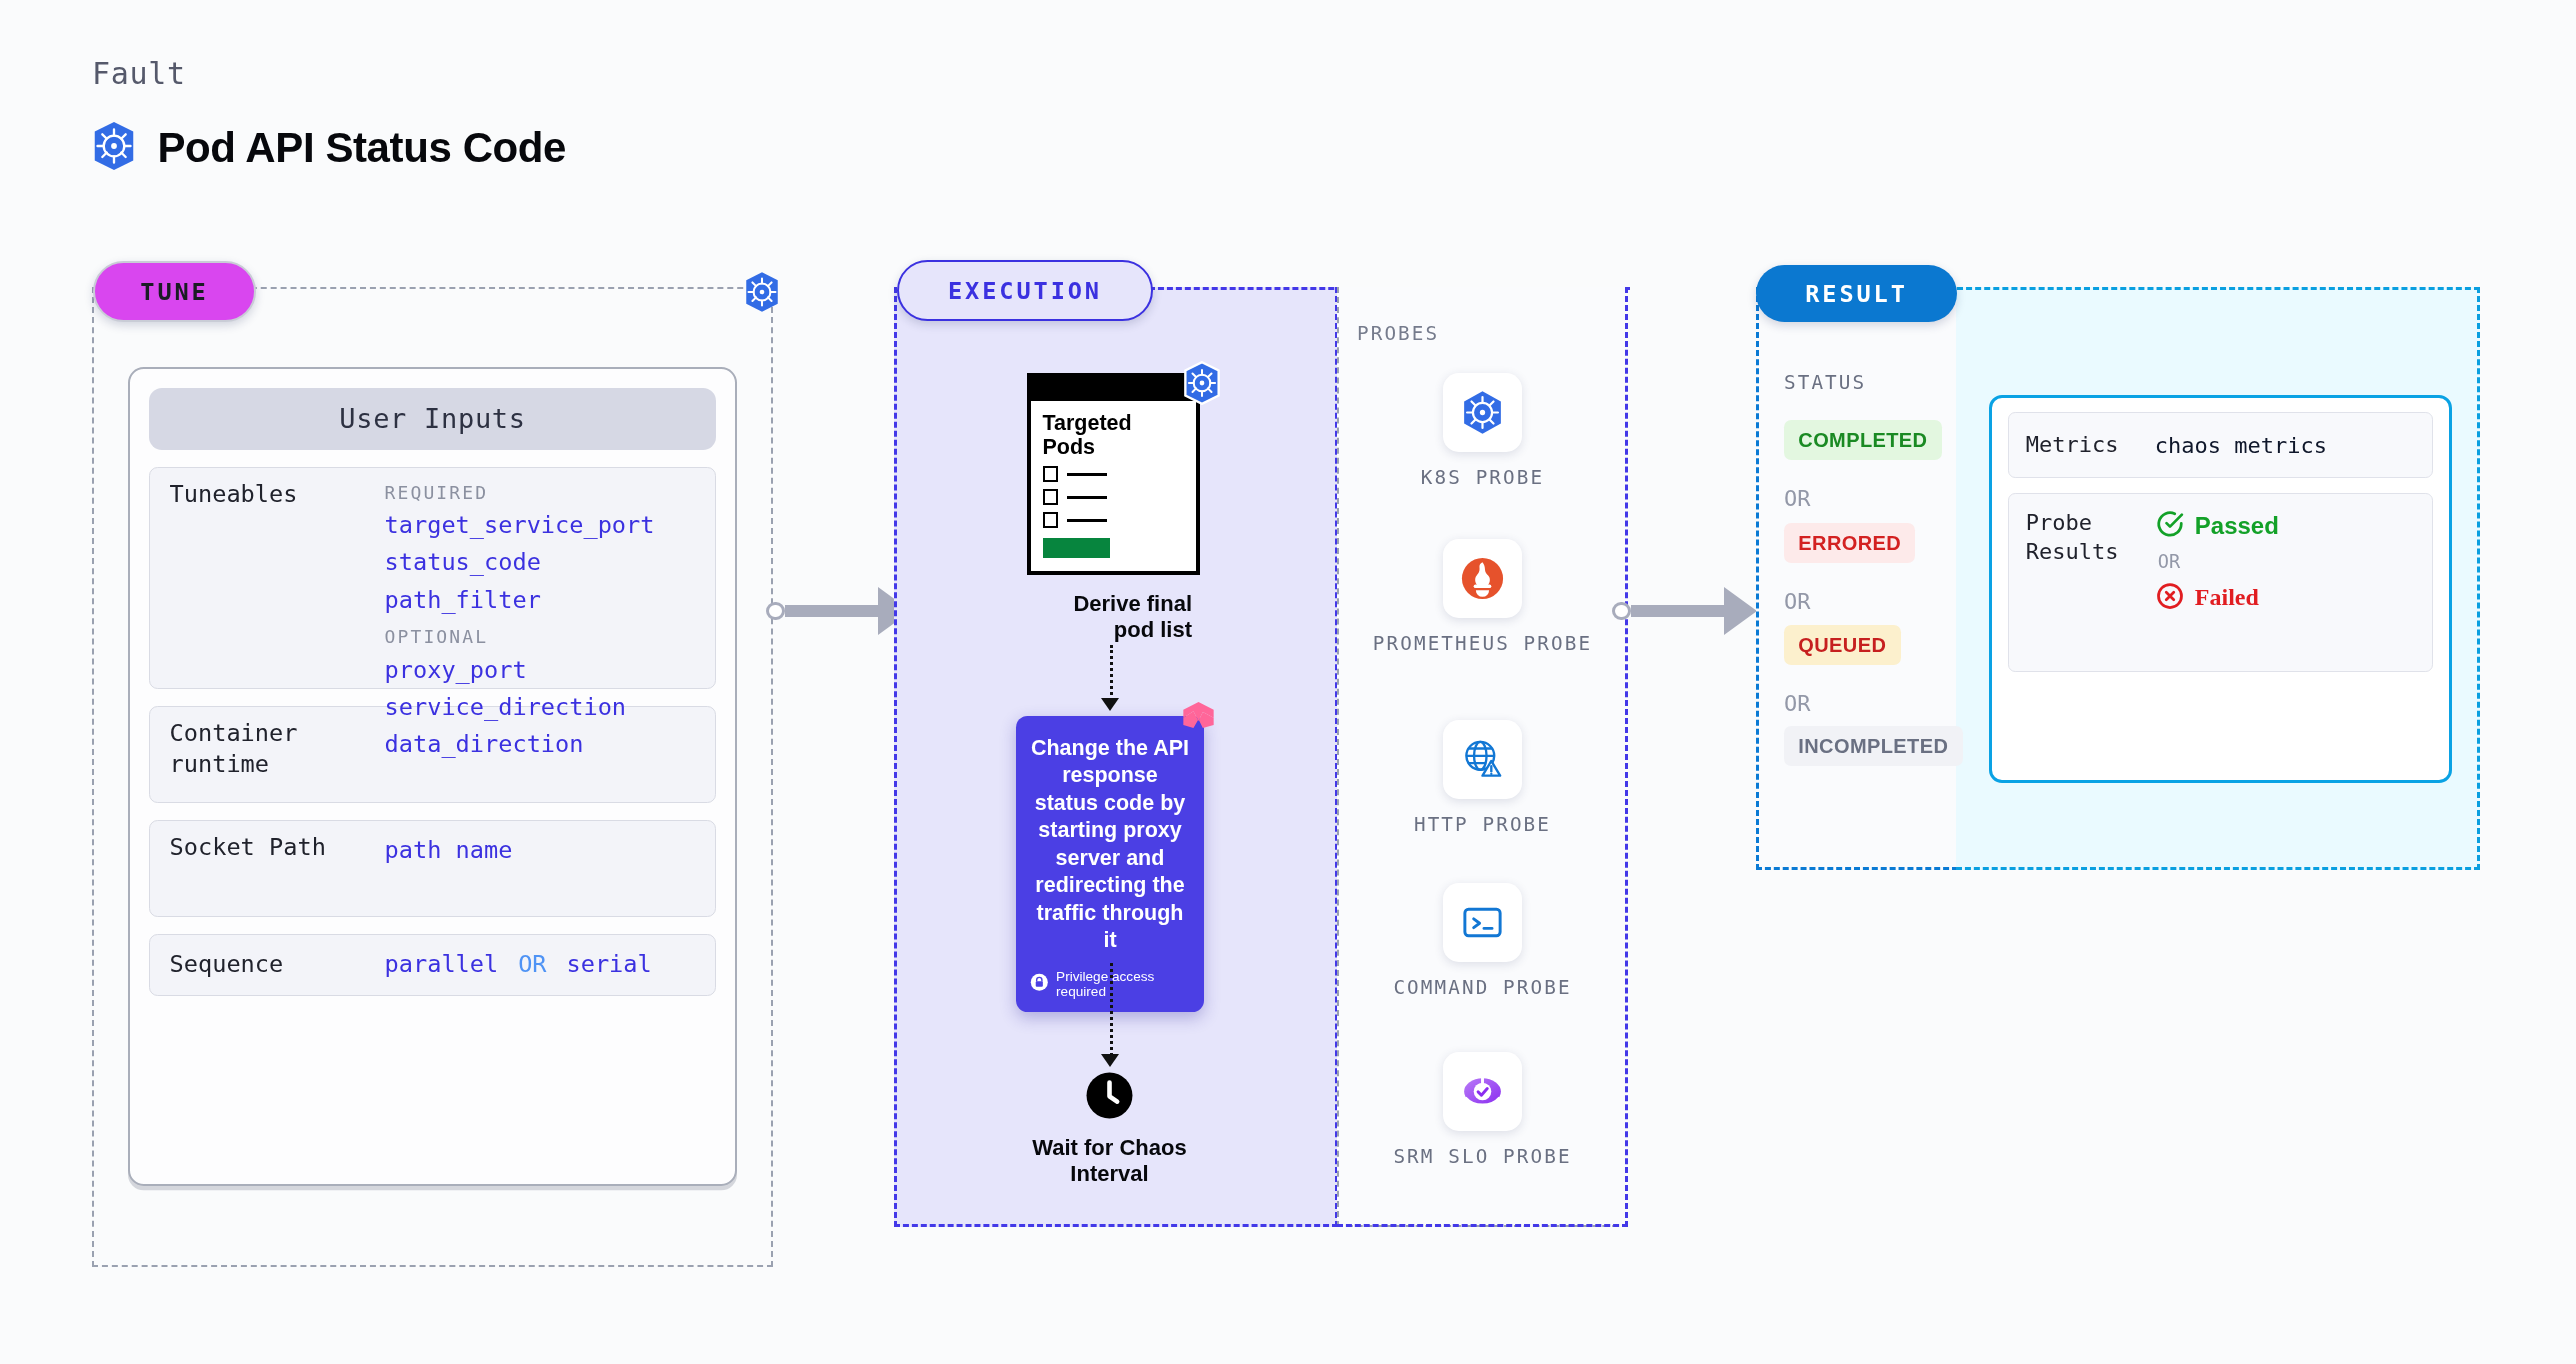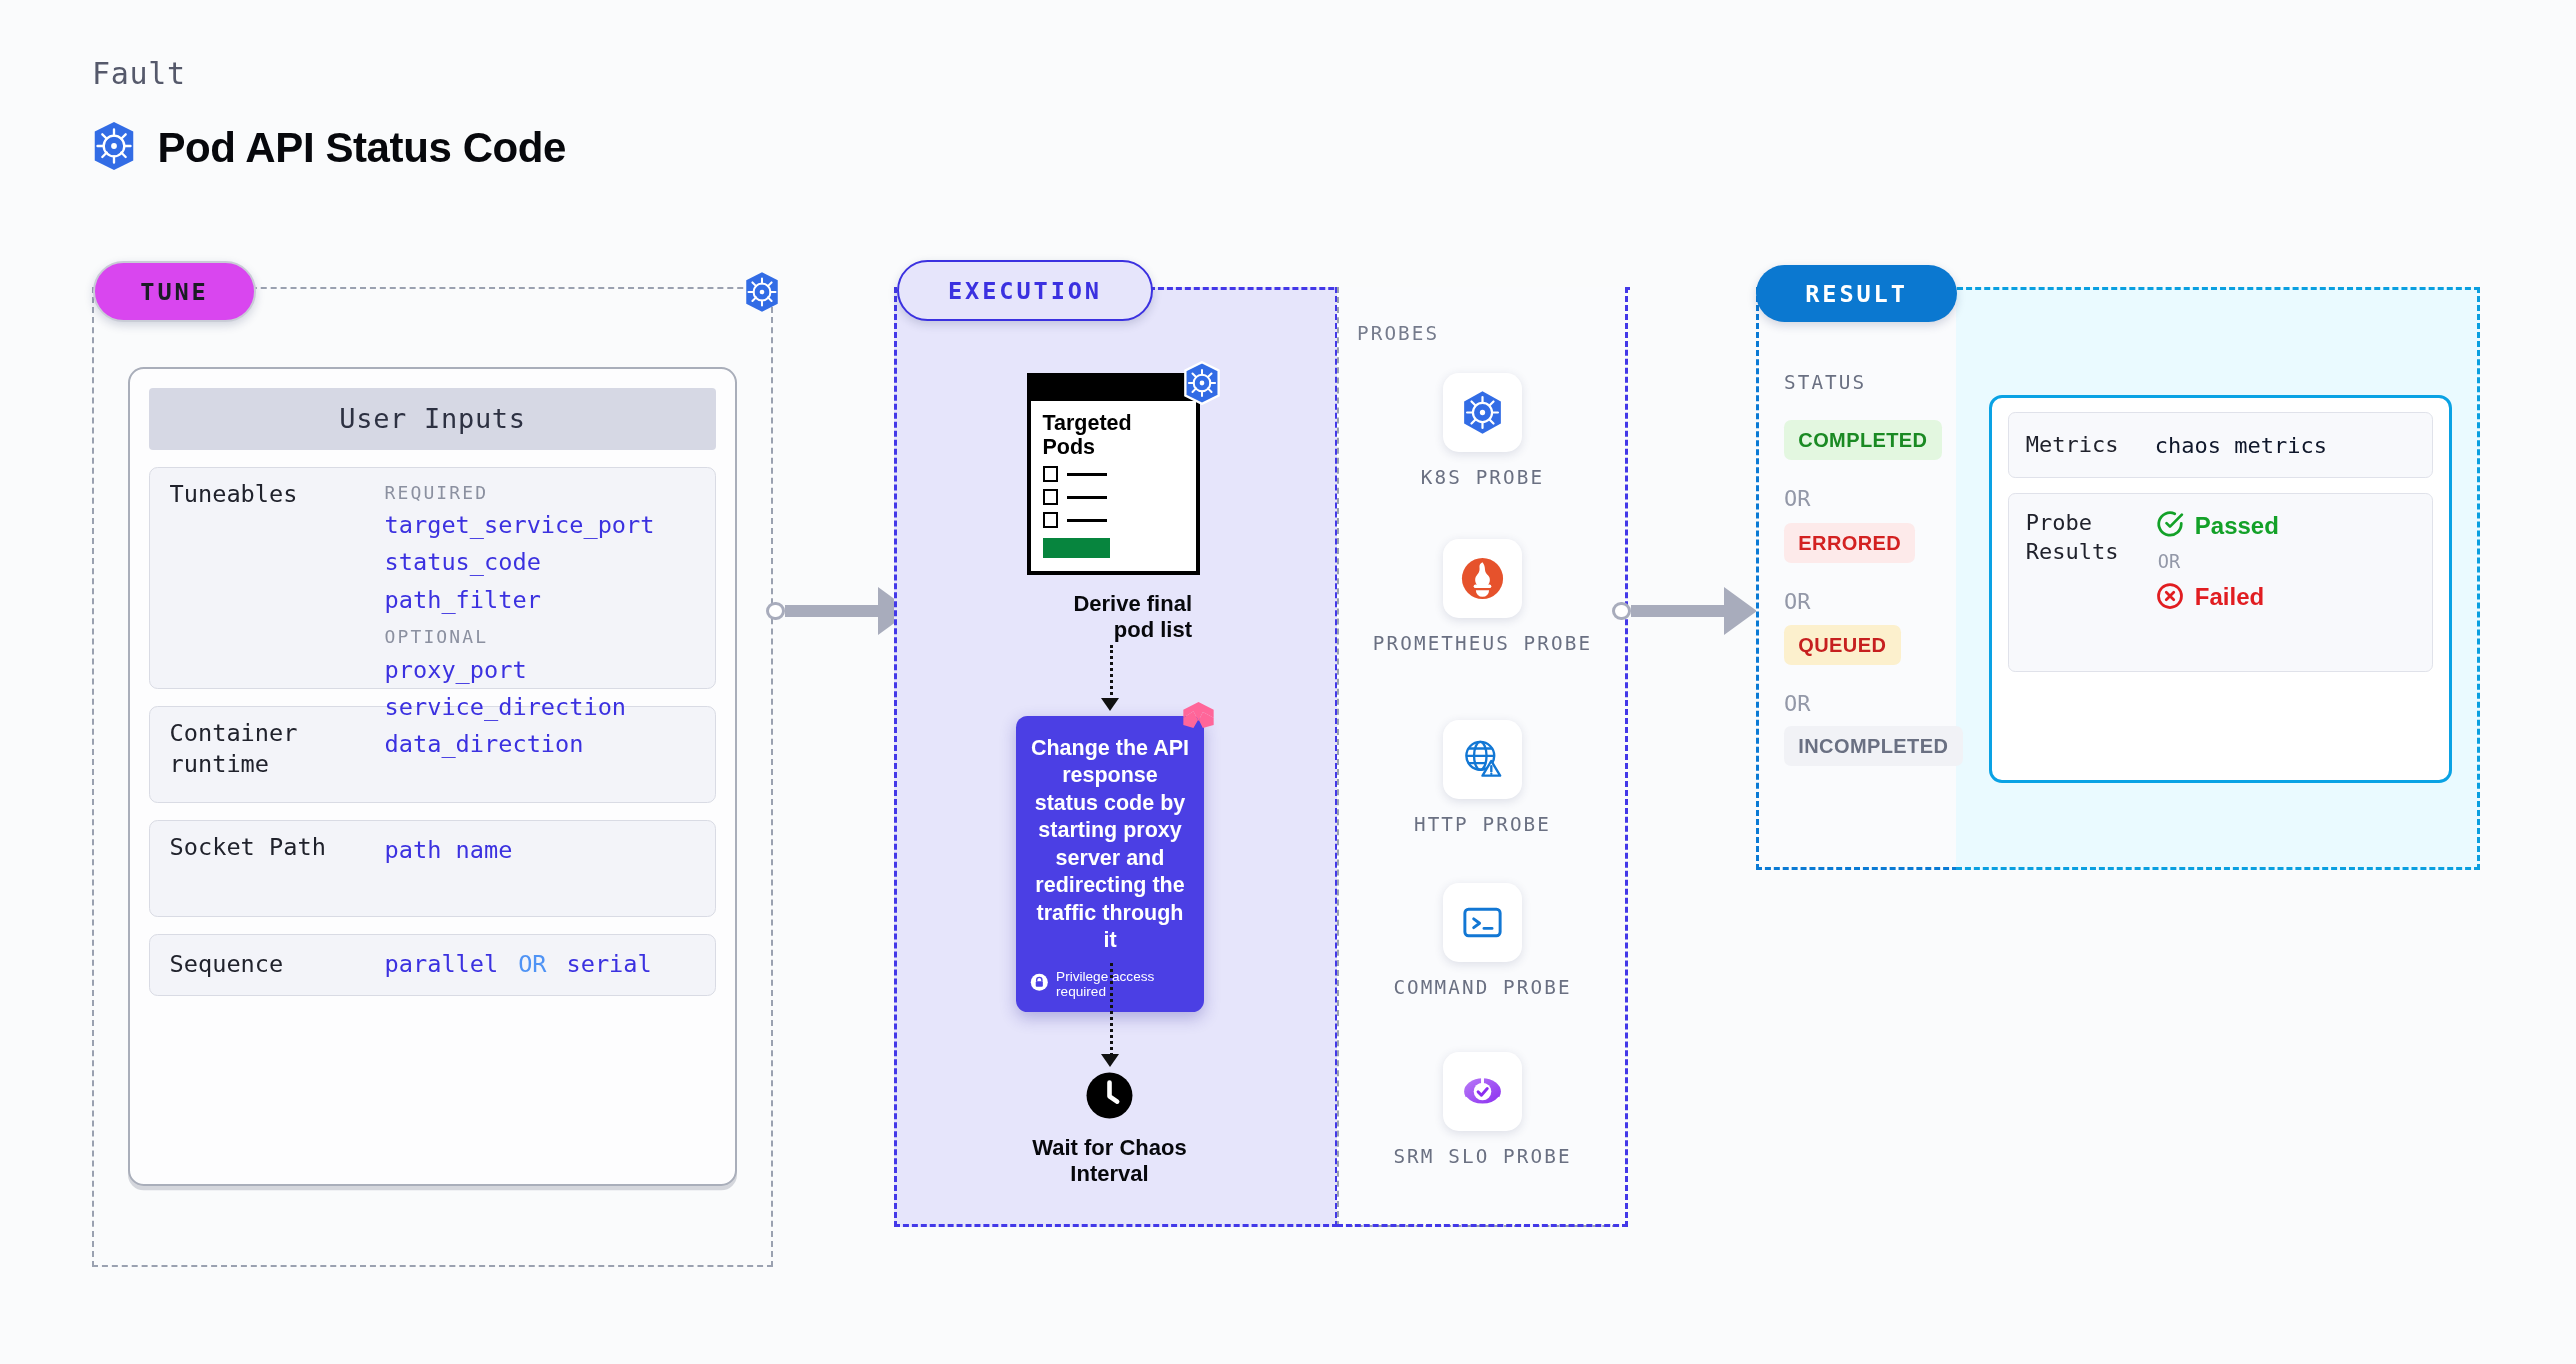--- a/index.html
+++ b/index.html
@@ -31,21 +31,21 @@
   #tune-pill{left:93px;top:261px;width:159px;height:57px;background:#d946ef;
     color:#1a1c24;border:2.1px solid #c9ccd6;}
   #tune-k8s{left:744px;top:271px;}
 
   #userinputs-card{
     left:128px;top:367px;width:609px;height:819px;
     background:#fdfdfe;border:2.1px solid #a9aeba;border-radius:15.8px;
     box-shadow:0 4.3px 0 rgba(140,146,160,.35);box-sizing:border-box;
   }
   .ui-head{
-    margin:18.6px 18.6px 0 18.6px;height:62px;background:#d6d8e4;border-radius:4px;
+    margin:18.6px 18.6px 0 18.6px;height:62px;background:#d6d8e4;border-radius:13px;
     display:flex;align-items:center;justify-content:center;
     font-size:27px;color:#2d3142;letter-spacing:0.7px;
   }
   .ui-row{
     margin:17px 18.6px 0 18.6px;background:#f3f4f9;border:1.4px solid #d9dbe4;border-radius:8.6px;
     box-sizing:border-box;display:flex;padding:11px 20px;
   }
   .ui-key{width:215px;flex:none;font-size:23.6px;color:#20222c;line-height:1.32;}
   .ui-val{flex:1;font-size:23.6px;color:#3b31e0;line-height:1.58;}
   .sub-label{font-size:18px;color:#8b90a0;letter-spacing:2.1px;}
@@ -113,21 +113,21 @@
   #output-card{left:1989px;top:395px;width:463px;height:388px;background:#fff;
     border:3.6px solid #0aa2e4;border-radius:13px;box-sizing:border-box;}
   .out-head{margin:15.8px 15.8px 0 15.8px;height:54px;background:#d6d8e4;border-radius:7.2px;
     display:flex;align-items:center;justify-content:center;font-size:26px;color:#2d3142;letter-spacing:0.7px;}
   .out-row{margin:14.3px 15.8px 0 15.8px;background:#f8f9fc;border:1.4px solid #e0e2ea;border-radius:7.2px;
     display:flex;padding:15.8px 17px;box-sizing:border-box;}
   .out-key{width:129px;flex:none;font-size:22px;color:#20222c;line-height:1.3;}
   .out-val{flex:1;font-size:22px;color:#0f172a;}
   .pr-line{display:flex;align-items:center;gap:10px;}
   .pr-pass{font-family:"Liberation Sans",sans-serif;font-weight:bold;font-size:24px;color:#13a128;}
-  .pr-fail{font-family:Liberation Sans, sans-serif;font-weight:bold;font-size:24px;color:#e11d21;}
+  .pr-fail{font-family:Liberation Serif, serif;font-weight:bold;font-size:24px;color:#e11d21;}
   .pr-or{font-size:18.6px;color:#9398a8;margin:8.6px 0 8.6px 2.9px;}
 
   
   .conn{position:absolute;display:flex;align-items:center;}
   .conn .dot{width:18.6px;height:18.6px;border-radius:50%;background:#fff;border:3.6px solid #a8acbc;box-sizing:border-box;}
   .conn .bar{height:11.5px;background:#a8acbc;}
   .conn .tip{width:0;height:0;border-top:24px solid transparent;border-bottom:24px solid transparent;border-left:33px solid #a8acbc;}
 
   .dotted-vert{position:absolute;border-left:3.6px dotted #111;}
   .arrow-down{position:absolute;width:0;height:0;border-left:9.3px solid transparent;border-right:9.3px solid transparent;border-top:13px solid #111;}

